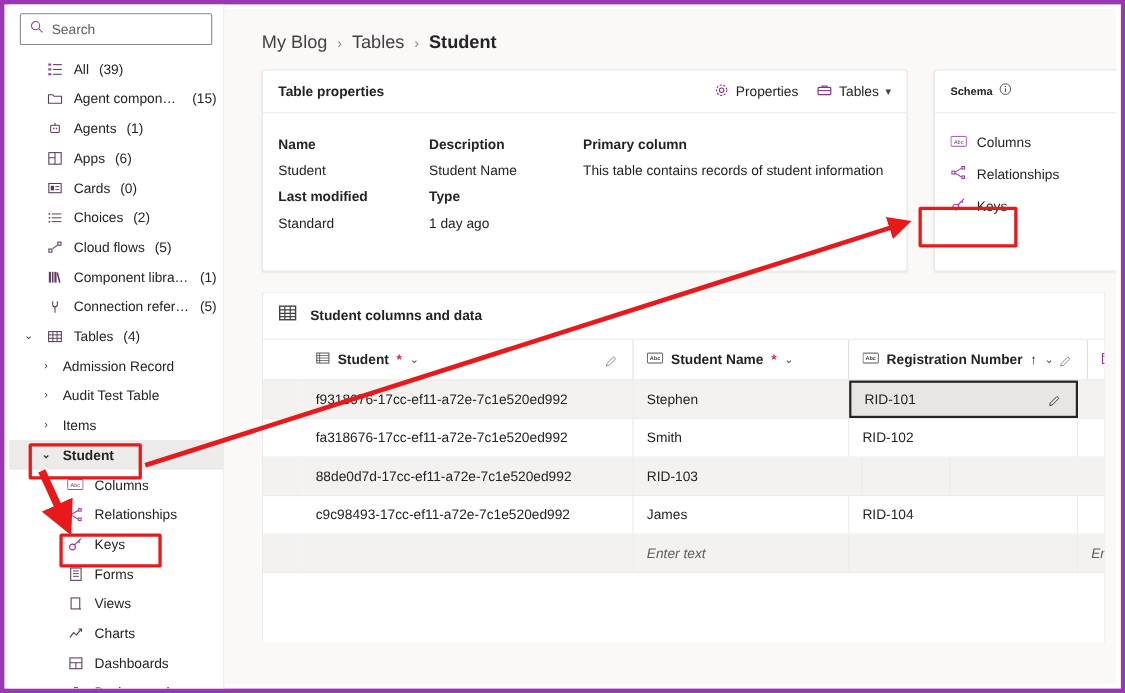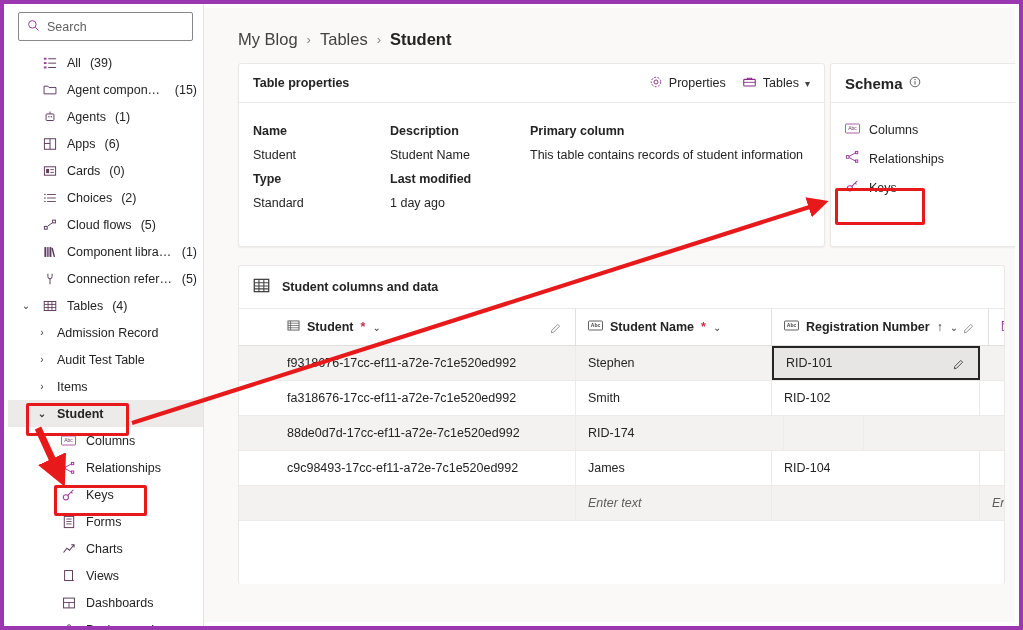--- a/index.html
+++ b/index.html
@@ -45,42 +45,42 @@
   #main{
     position:absolute;left:200px;top:4px;right:4px;bottom:4px;
     background:#faf9f8;overflow:hidden;
   }
   .breadcrumb{
     display:flex;align-items:center;gap:9px;padding:22px 0 14px 34px;font-size:16.5px;color:#424242;
   }
   .breadcrumb .sep{color:#8a8886;font-size:13px;}
   .breadcrumb .cur{font-weight:bold;color:#242424;font-size:16.5px;}
   .breadcrumb .lnk{color:#424242;}
-  .cards-row{display:flex;gap:5px;padding:0 10px 0 34px;align-items:flex-end;}
+  .cards-row{display:flex;gap:24px;padding:0 10px 0 34px;align-items:flex-end;}
   .card{
     background:#ffffff;border:1px solid #ebe9e7;border-radius:3px;
     box-shadow:0 1px 2px rgba(0,0,0,.06);
   }
   #props-card{flex:0 0 585px;height:182px;position:relative;}
   #schema-card{flex:0 0 196px;height:182px;position:relative;}
   .card-head{
     height:38px;display:flex;align-items:center;justify-content:space-between;
     padding:0 14px;border-bottom:1px solid #ebe9e7;
   }
   .card-head .title{font-size:12.5px;font-weight:bold;color:#242424;}
   .head-actions{display:flex;align-items:center;gap:16px;}
   .head-btn{display:flex;align-items:center;gap:6px;font-size:12.5px;color:#242424;}
   .props-grid{
     display:grid;grid-template-columns:137px 140px 1fr;
     row-gap:0;padding:16px 14px 0 14px;
   }
   .props-grid .h{font-size:12.5px;font-weight:bold;color:#242424;line-height:24px;}
   .props-grid .v{font-size:12.5px;color:#242424;line-height:24px;}
   .schema-head{height:38px;display:flex;align-items:center;gap:6px;padding:0 14px;border-bottom:1px solid #ebe9e7;}
-  .schema-head .title{font-size:15px;font-weight:bold;}
+  .schema-head .title{font-size:10px;font-weight:bold;}
   .schema-list{padding-top:12px;}
   .schema-item{
     display:flex;align-items:center;gap:9px;height:29px;padding-left:14px;
     font-size:12.5px;color:#242424;position:relative;
   }
   
   #grid-section{margin:18px 10px 0 34px;background:#ffffff;border:1px solid #ebe9e7;border-radius:3px;border-bottom:none;height:318px;position:relative;overflow:hidden;}
   .grid-head{height:42px;display:flex;align-items:center;gap:12px;padding-left:14px;border-bottom:1px solid #ebe9e7;}
   .grid-head .title{font-size:12.5px;font-weight:bold;color:#242424;}
   .dg{position:absolute;left:36px;top:43px;right:0;}
@@ -335,35 +335,35 @@
               <line x1="5" y1="7.4" x2="11" y2="7.4" stroke="#5c3a5c" stroke-width="1"></line>
               <line x1="5" y1="10.2" x2="11" y2="10.2" stroke="#5c3a5c" stroke-width="1"></line>
             </svg>
         </span>
         <span class="lbl">Forms</span>
       </div>
 
       <div class="nav-item lvl3">
         <span class="ico">
           <svg width="14" height="14" viewBox="0 0 16 16">
+              <rect x="3" y="1.8" width="9" height="11.4" fill="none" stroke="#5c3a5c" stroke-width="1.1"></rect>
+              <line x1="12" y1="13.2" x2="13.4" y2="13.2" stroke="#5c3a5c" stroke-width="1.1"></line>
+            </svg>
+        </span>
+        <span class="lbl">Views</span>
+      </div>
+
+      <div class="nav-item lvl3">
+        <span class="ico">
+          <svg width="14" height="14" viewBox="0 0 16 16">
               <polyline points="1.8,12 5.6,7 8.6,9.4 13.4,3.4" fill="none" stroke="#5c3a5c" stroke-width="1.2"></polyline>
               <polyline points="10.6,3.2 13.8,3.2 13.8,6.2" fill="none" stroke="#5c3a5c" stroke-width="1.2"></polyline>
             </svg>
         </span>
         <span class="lbl">Charts</span>
-      </div>
-
-      <div class="nav-item lvl3">
-        <span class="ico">
-          <svg width="14" height="14" viewBox="0 0 16 16">
-              <rect x="3" y="1.8" width="9" height="11.4" fill="none" stroke="#5c3a5c" stroke-width="1.1"></rect>
-              <line x1="12" y1="13.2" x2="13.4" y2="13.2" stroke="#5c3a5c" stroke-width="1.1"></line>
-            </svg>
-        </span>
-        <span class="lbl">Views</span>
       </div>
 
       <div class="nav-item lvl3">
         <span class="ico">
           <svg width="14" height="14" viewBox="0 0 16 16">
               <rect x="1.8" y="2.4" width="12.4" height="11.2" fill="none" stroke="#5c3a5c" stroke-width="1.1"></rect>
               <line x1="1.8" y1="7.4" x2="14.2" y2="7.4" stroke="#5c3a5c" stroke-width="1"></line>
               <line x1="8" y1="7.4" x2="8" y2="13.6" stroke="#5c3a5c" stroke-width="1"></line>
             </svg>
         </span>
@@ -424,22 +424,22 @@
 
         <div class="props-grid">
           <div class="h">Name</div>
           <div class="h">Description</div>
           <div class="h">Primary column</div>
 
           <div class="v">Student</div>
           <div class="v">Student Name</div>
           <div class="v">This table contains records of student information</div>
 
+          <div class="h">Last modified</div>
           <div class="h">Type</div>
-          <div class="h">Last modified</div>
           <div></div>
 
           <div class="v">Standard</div>
           <div class="v">1 day ago</div>
           <div></div>
         </div>
       </div>
 
       <div class="card" id="schema-card">
         <div class="schema-head">
@@ -600,21 +600,21 @@
 
         <div class="dg-row">
           <div class="dg-td c1">fa318676-17cc-ef11-a72e-7c1e520ed992</div>
           <div class="dg-td c2">Smith</div>
           <div class="dg-td c3">RID-102</div>
           <div class="dg-td c4"></div>
         </div>
 
         <div class="dg-row alt">
           <div class="dg-td c1">88de0d7d-17cc-ef11-a72e-7c1e520ed992</div>
-          <div class="dg-td c3">RID-174</div>
+          <div class="dg-td c3">RID-103</div>
           <div class="dg-td c4"></div>
         </div>
 
         <div class="dg-row">
           <div class="dg-td c1">c9c98493-17cc-ef11-a72e-7c1e520ed992</div>
           <div class="dg-td c2">James</div>
           <div class="dg-td c3">RID-104</div>
           <div class="dg-td c4"></div>
         </div>
 

